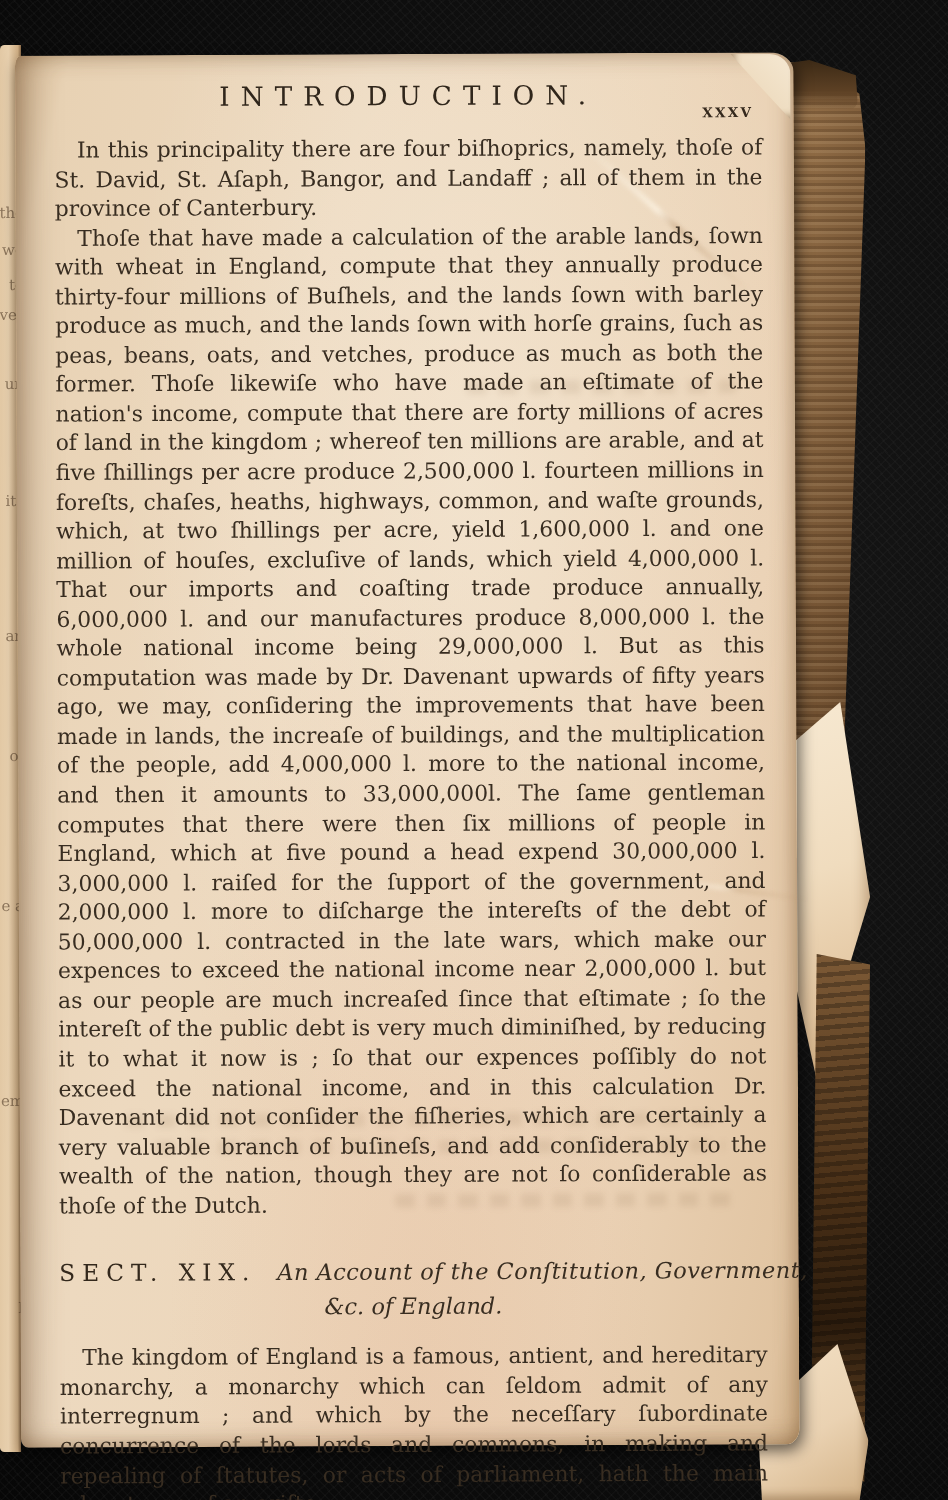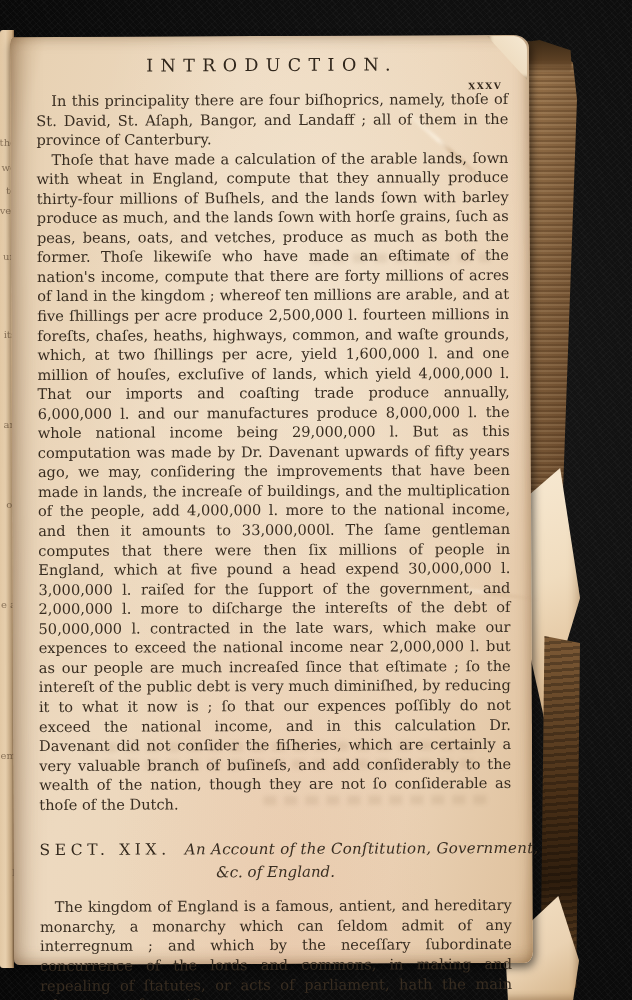--- a/index.html
+++ b/index.html
@@ -102,21 +102,21 @@
     position:absolute;left:26px;top:20px;width:472px;
     color:#382d21;font-size:14.6px;line-height:19.55px;
     text-align:justify;
   }
   .header-row{position:relative;height:30px;margin-bottom:4px;}
   .running-title{
     position:absolute;left:0;right:0;text-align:center;
     font-size:17.5px;letter-spacing:.42em;color:#30261b;white-space:nowrap;
   }
   .folio{
-    position:absolute;right:6px;top:20px;
+    position:absolute;right:6px;top:10px;
     font-variant:small-caps;font-weight:bold;font-size:13.5px;letter-spacing:1.5px;color:#35291d;
   }
   p.body-par{margin:0;text-indent:15px;}
   .sect{margin:26px 0 14px 0;}
   .sect-line1{white-space:nowrap;}
   .sect-label{font-size:15.5px;letter-spacing:.30em;color:#33281c;}
   .sect-italic{font-style:italic;font-size:15px;margin-left:14px;letter-spacing:.02em;}
   .sect-line2{text-align:center;font-style:italic;font-size:15px;margin-top:3px;}
 </style>
 </head>
@@ -133,21 +133,21 @@
   <div class="left-sliver">
     <span class="frag" style="top:108px">the</span>
     <span class="frag" style="top:133px">wo</span>
     <span class="frag" style="top:156px">te</span>
     <span class="frag" style="top:176px">ver</span>
     <span class="frag" style="top:222px">un</span>
     <span class="frag" style="top:300px">its</span>
     <span class="frag" style="top:390px">an</span>
     <span class="frag" style="top:470px">of</span>
     <span class="frag" style="top:570px">e a</span>
-    <span class="frag" style="top:721px">em</span>
+    <span class="frag" style="top:700px">em</span>
     <span class="frag" style="top:838px">I</span>
   </div>
 
   <div class="page">
     <div class="dog-ear"></div>
     <div class="crease crease-1"></div>
     <div class="crease crease-2"></div>
     <div class="ghost ghost-1"></div>
     <div class="ghost ghost-2"></div>
     <div class="ghost ghost-3"></div>

